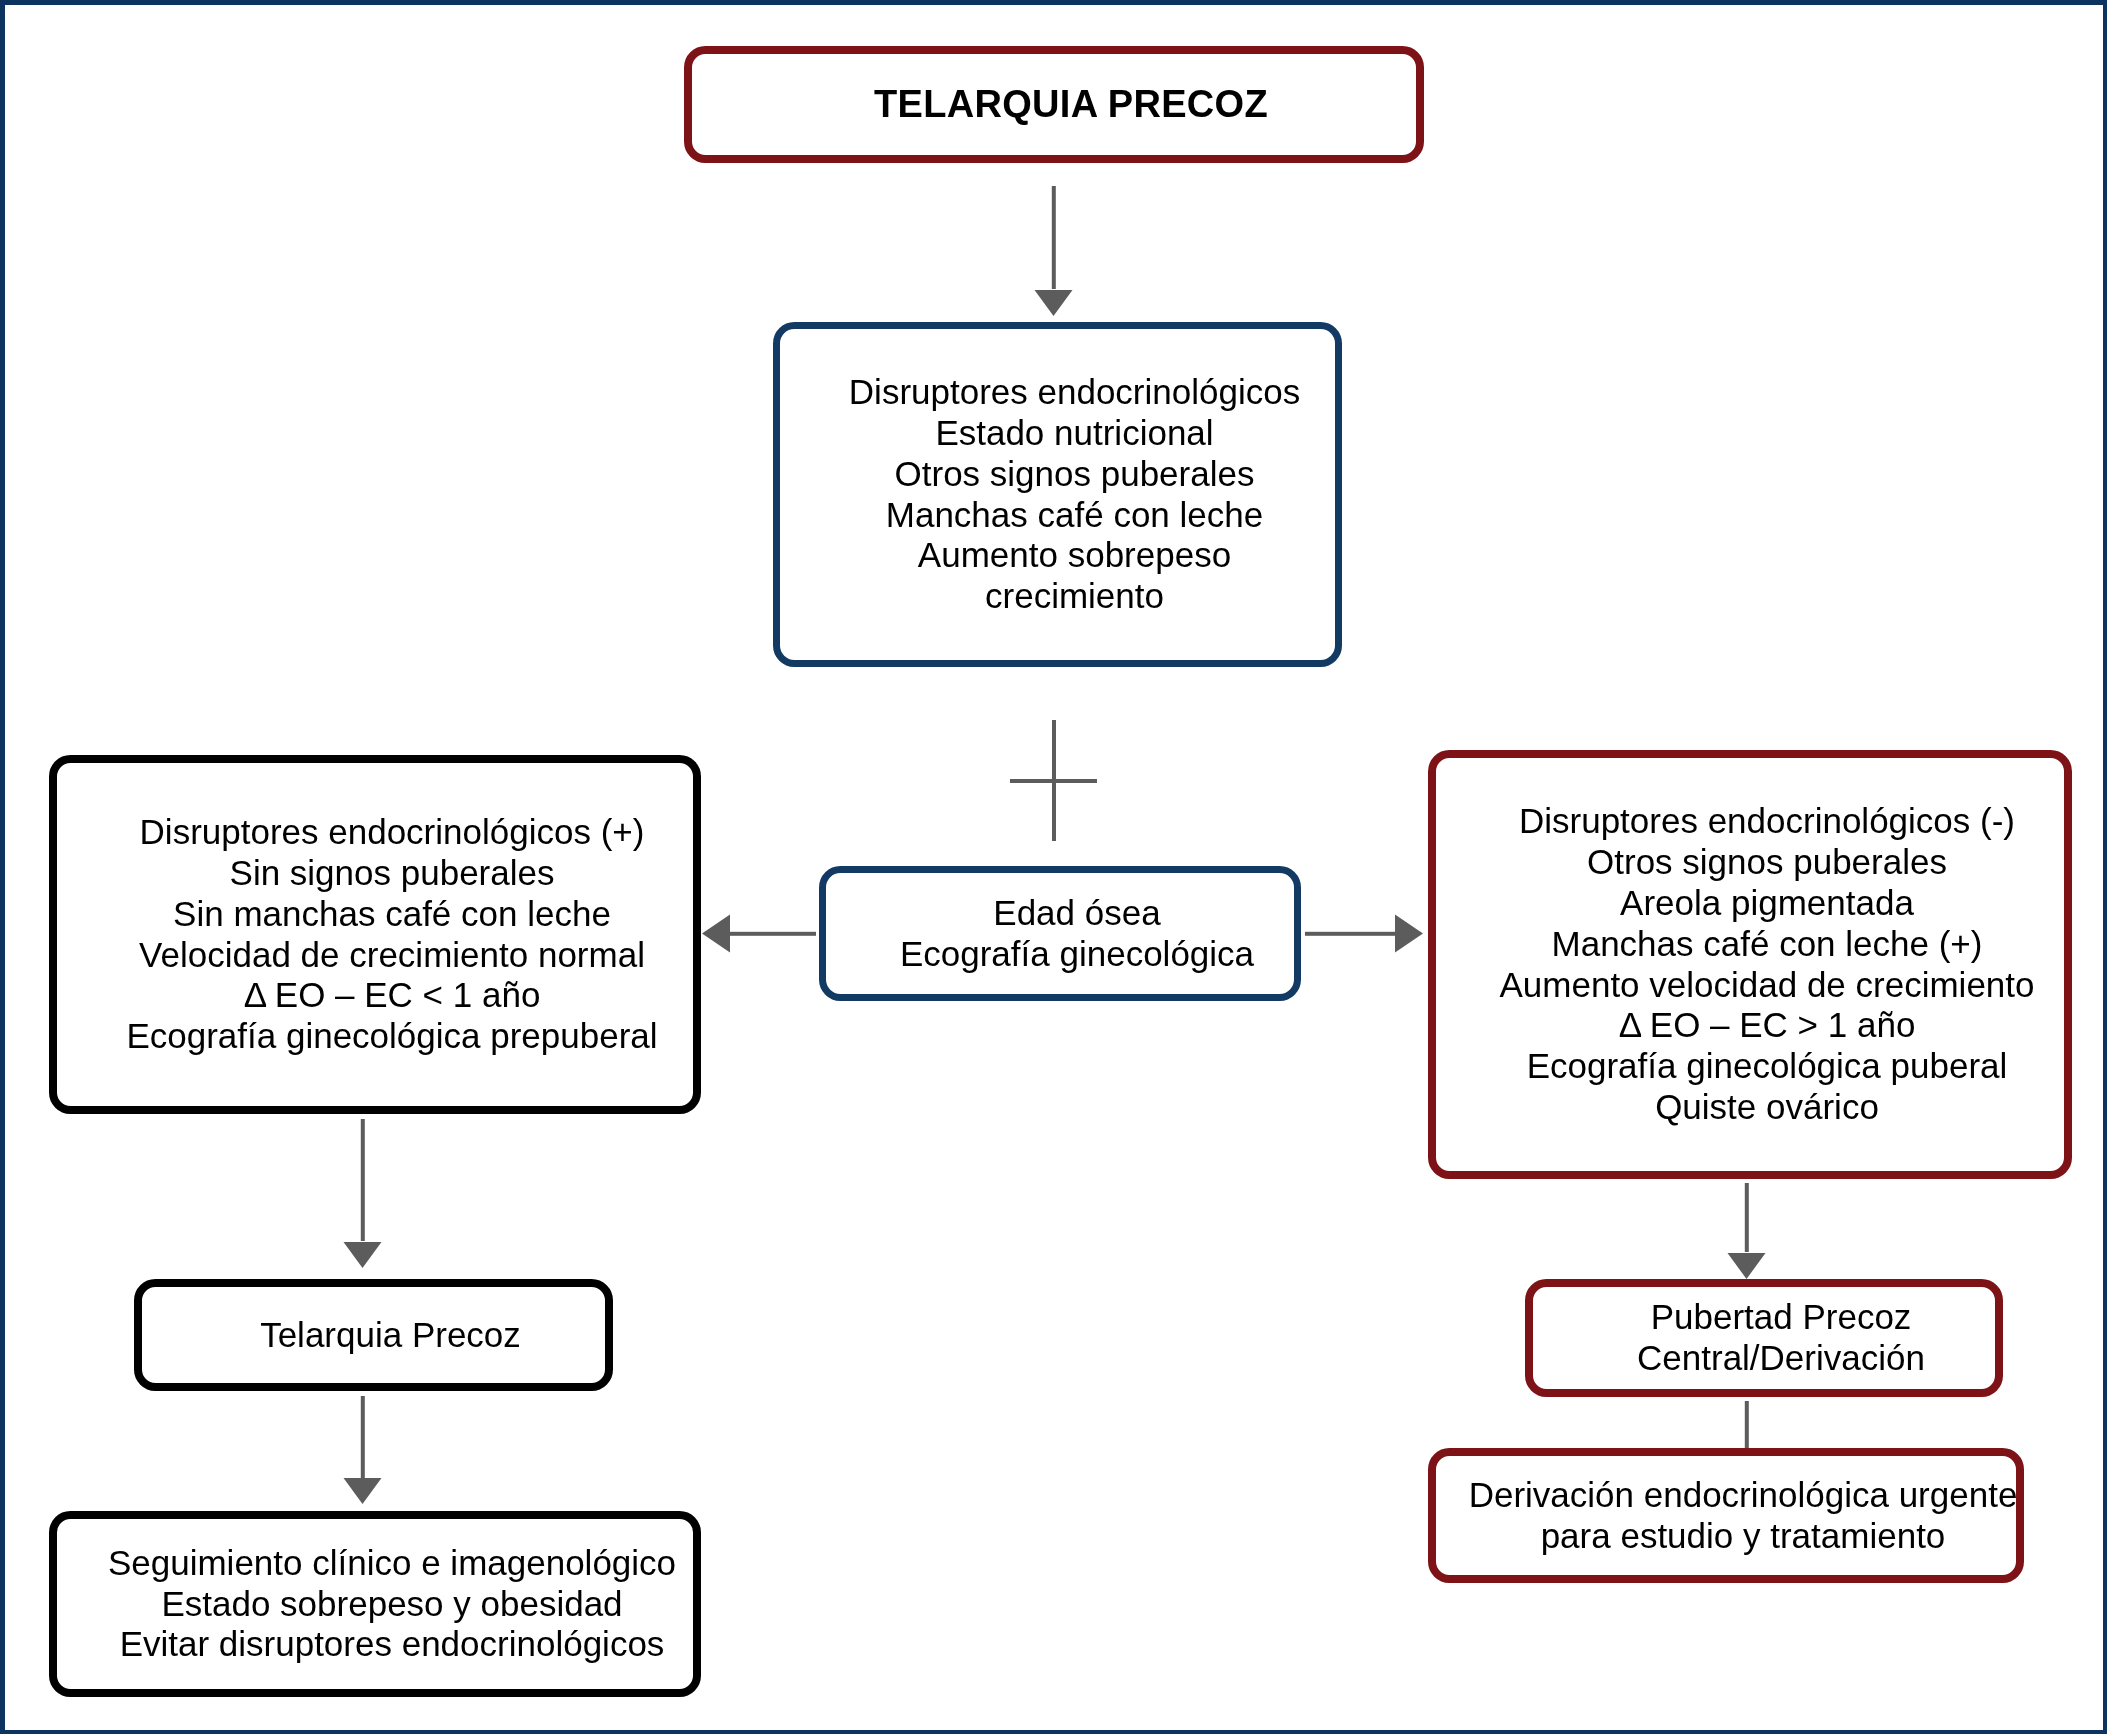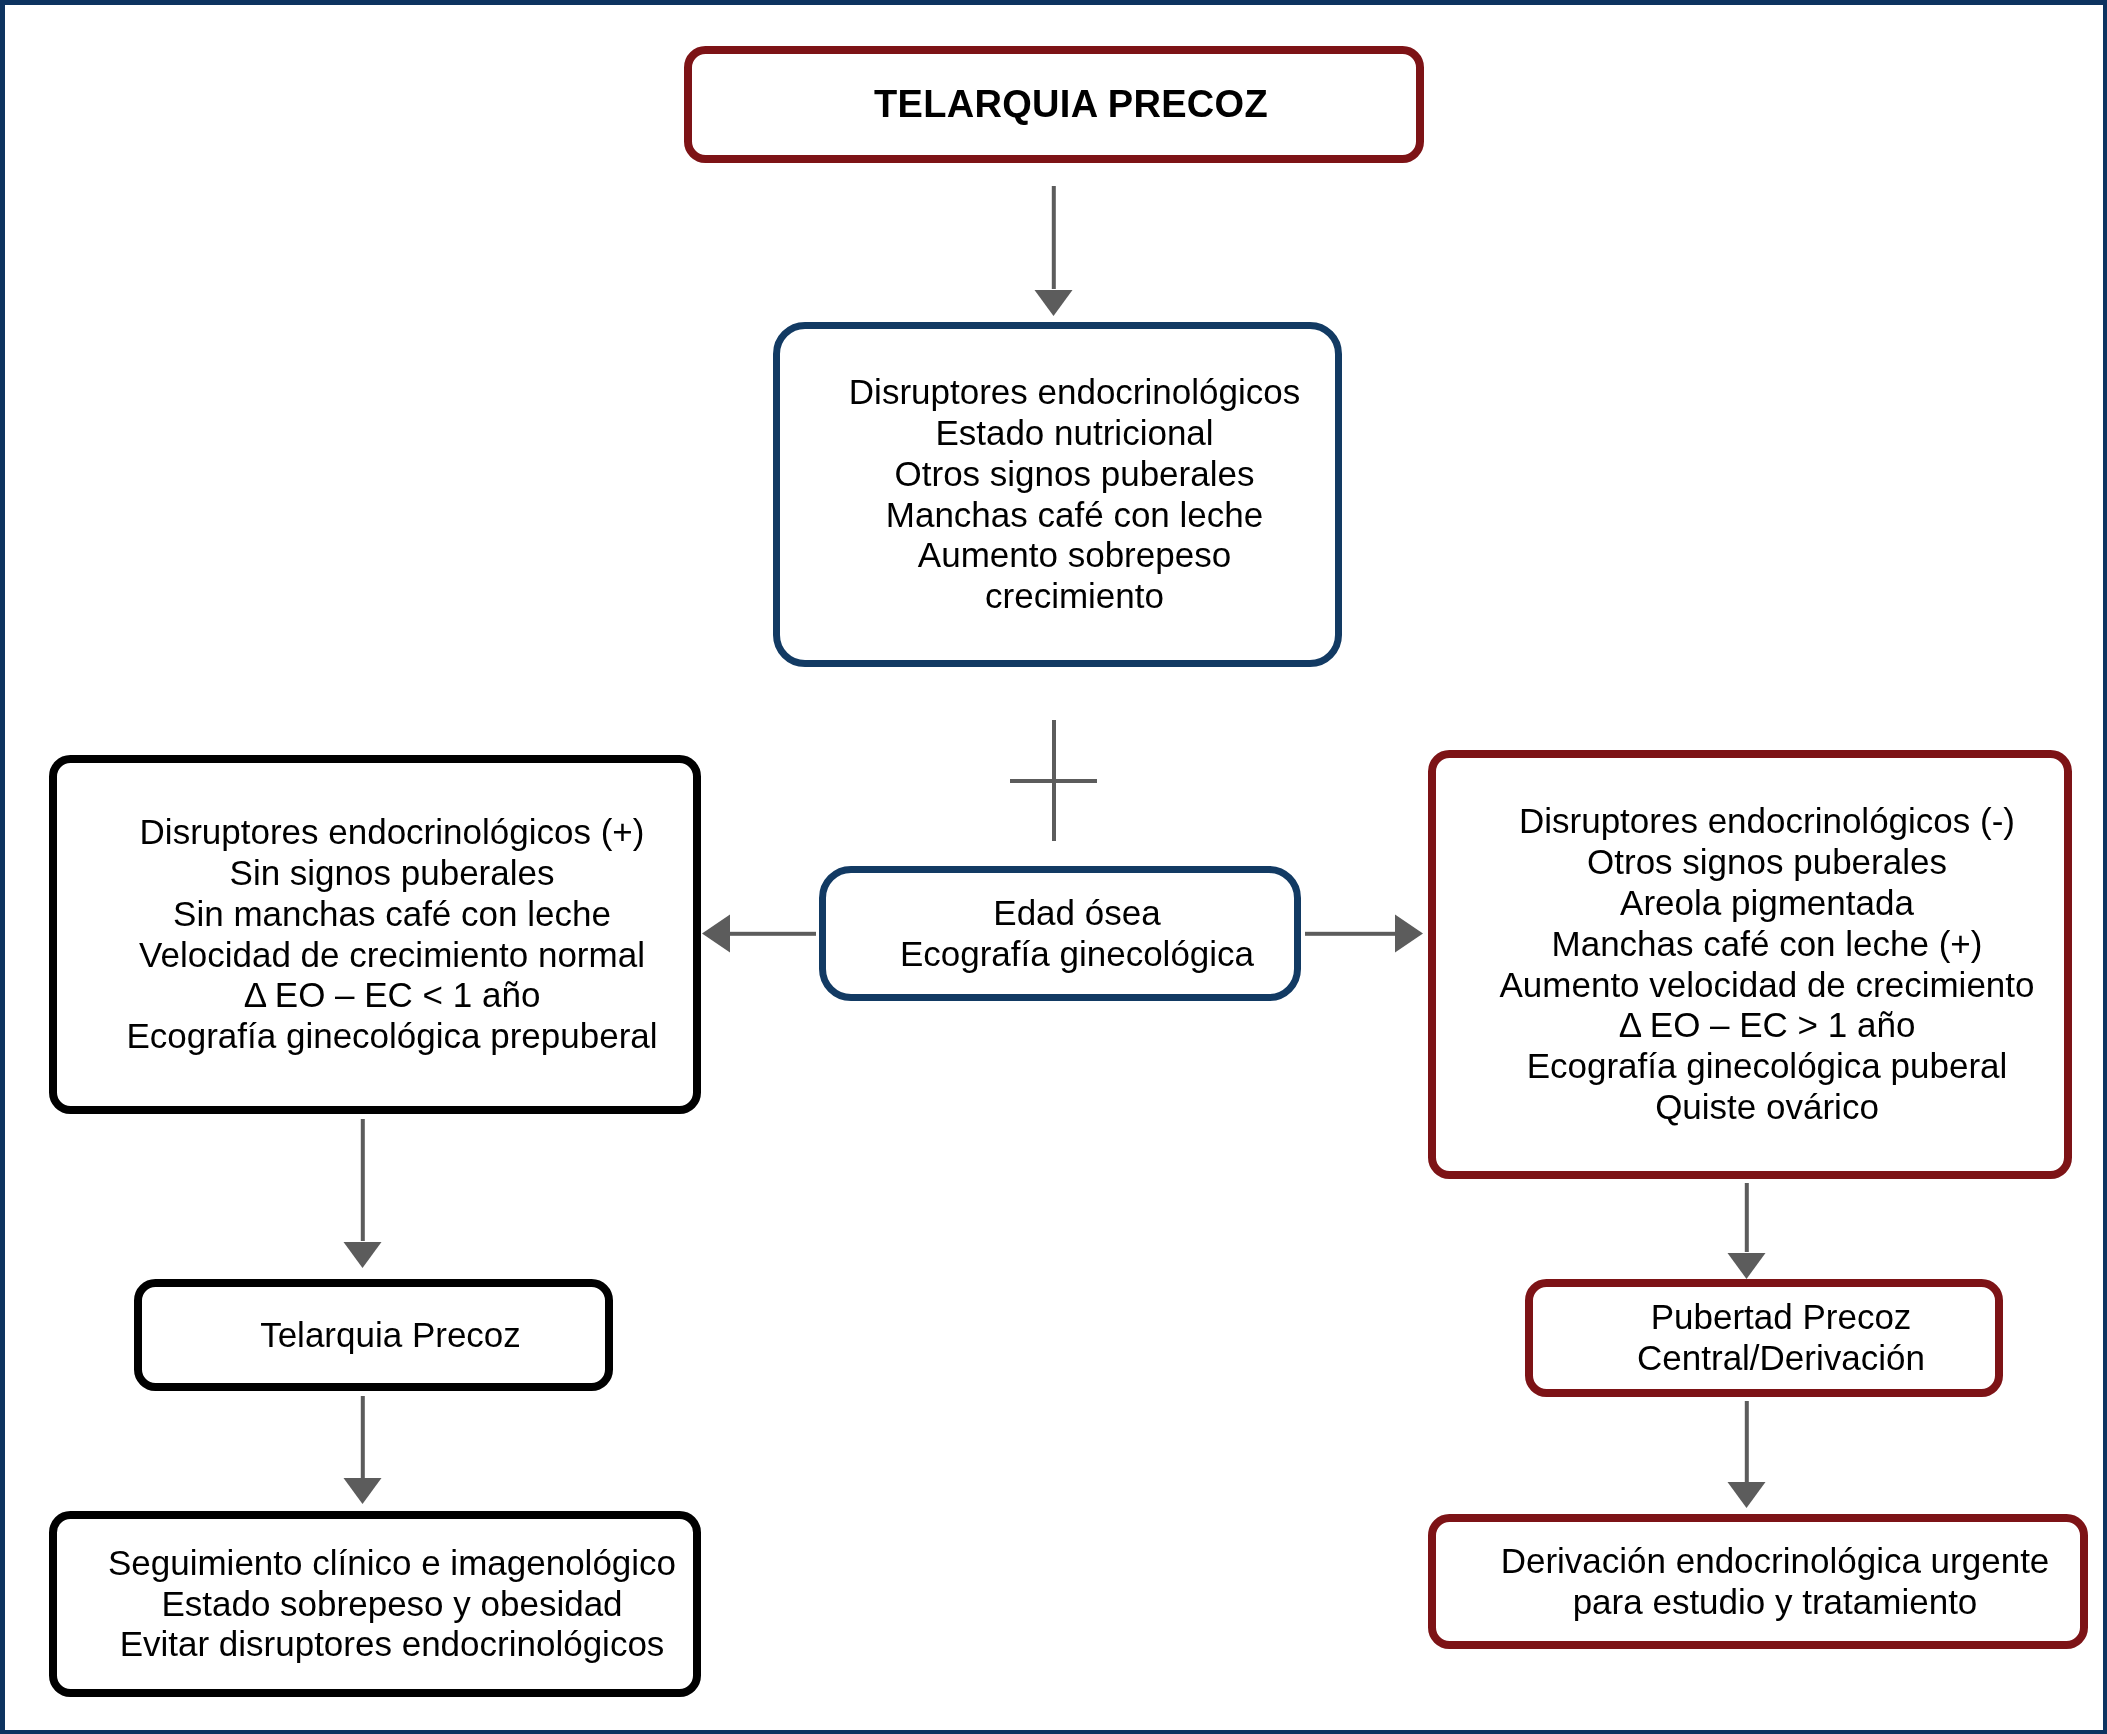--- a/index.html
+++ b/index.html
@@ -26,21 +26,21 @@
     align-items:center;
     justify-content:center;
     text-align:center;
     border-style:solid;
     border-radius:21.4px;
     line-height:1.17;
     padding-left:34px;
   }
   .node .ln{display:block;white-space:nowrap;}
   .red   {border-color:#7d1316;}
-  .blue  {border-color:#123a63;border-radius:32px;}
+  .blue  {border-color:#123a63;}
   .black {border-color:#000000;}
 
   .bw10{border-width:7px;}
   .bw12{border-width:8.2px;}
 
   
   .arrow-v{
     position:absolute;
     width:0;
   }
@@ -192,19 +192,19 @@
     <div class="shaft" style="height:81px;"></div>
     <div class="head"></div>
   </div>
 
   <div class="node black bw12" style="left:44px;top:1506px;width:652px;height:186px;font-size:35px;">
     <span class="ln">Seguimiento clínico e imagenológico</span>
     <span class="ln">Estado sobrepeso y obesidad</span>
     <span class="ln">Evitar disruptores endocrinológicos</span>
   </div>
 
-  <div class="node red bw12" style="left:1423px;top:1509px;width:660px;height:135px;font-size:35px;">
+  <div class="node red bw12" style="left:1423px;top:1443px;width:596px;height:135px;font-size:35px;">
     <span class="ln">Derivación endocrinológica urgente</span>
     <span class="ln">para estudio y tratamiento</span>
   </div>
 
 </div>
 
 
 </body></html>

